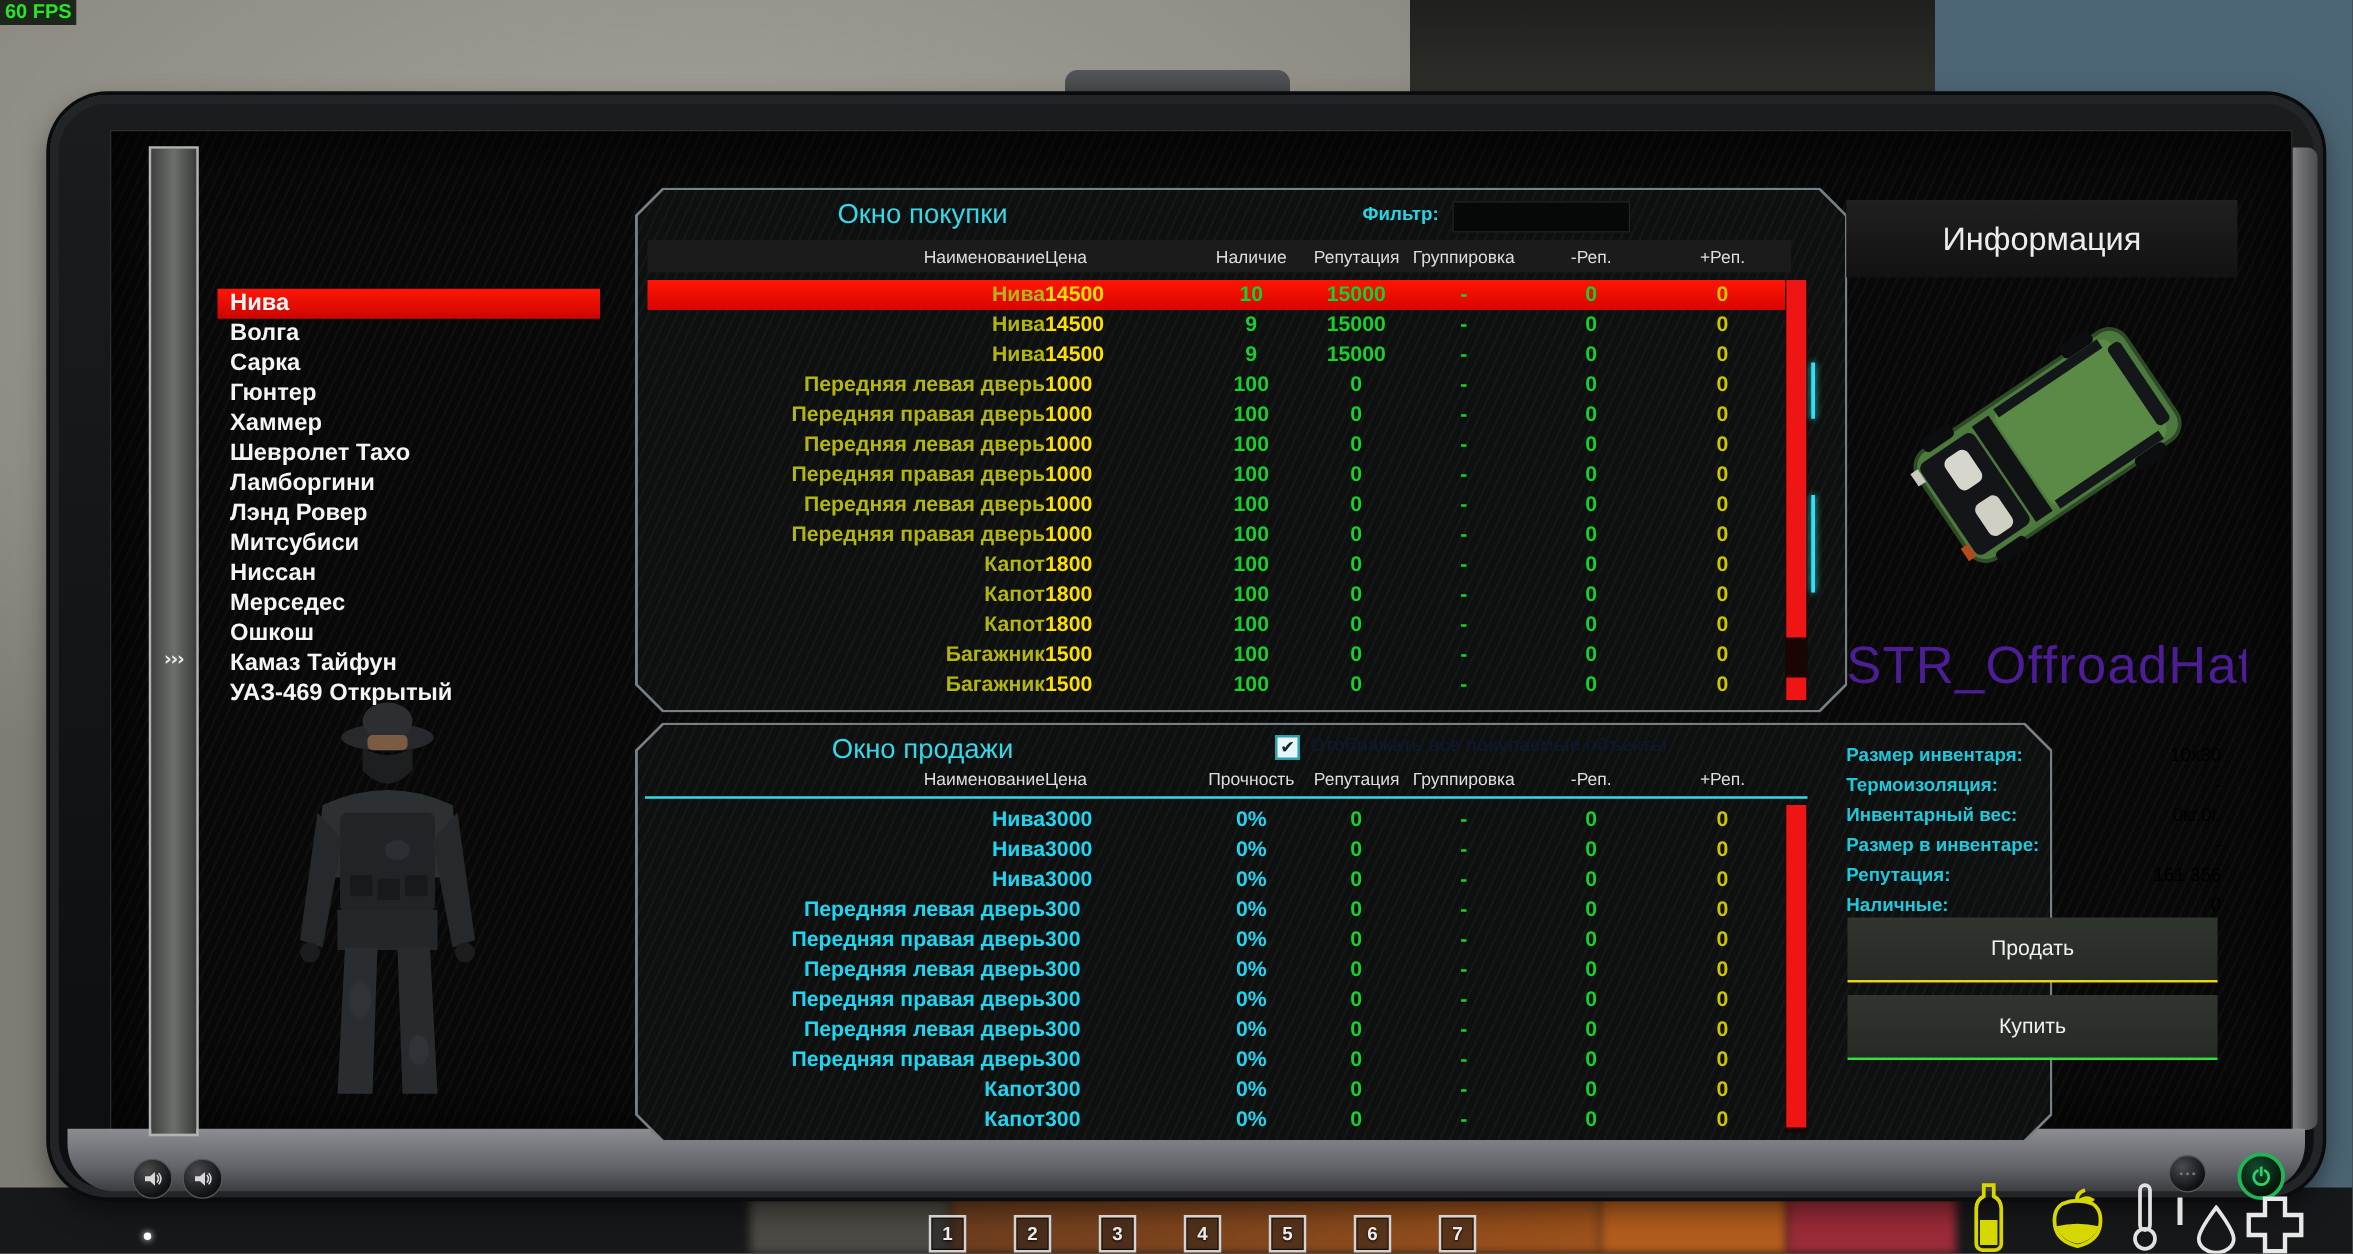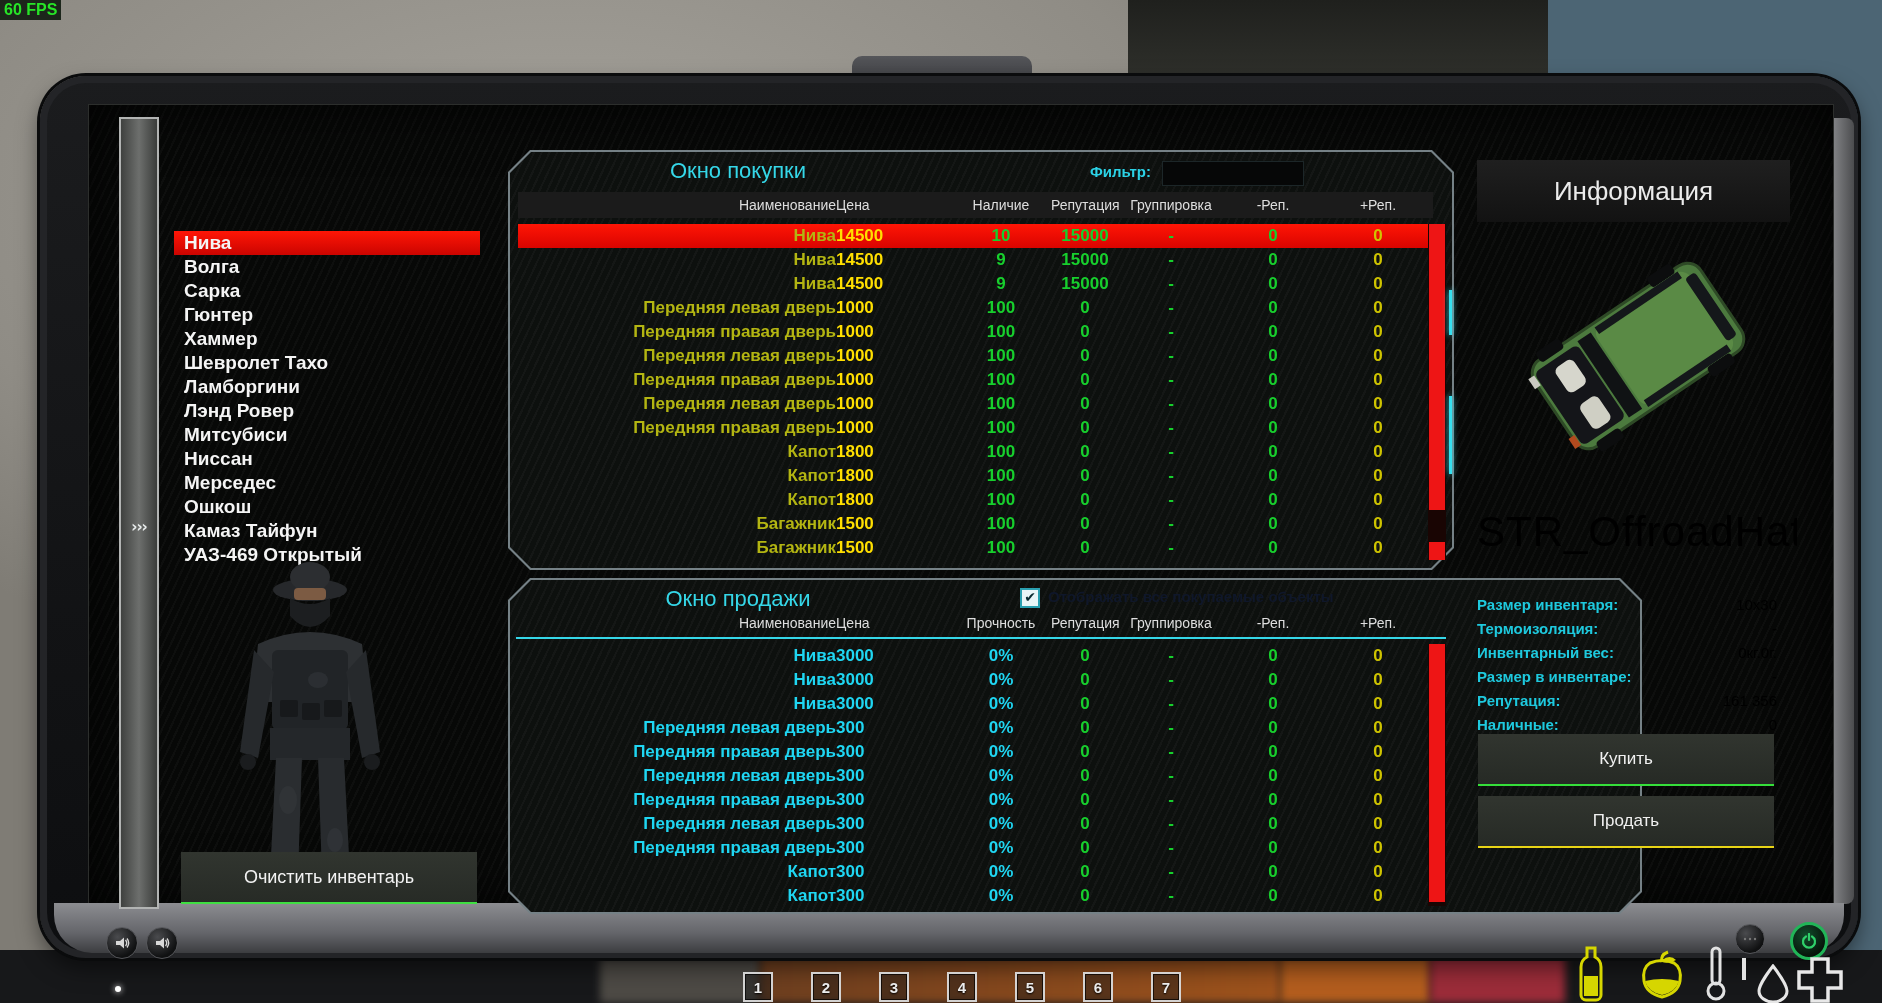--- a/index.html
+++ b/index.html
@@ -74,21 +74,21 @@
   .cyan-line{position:absolute;height:2px;background:#35d7e8;}
   .checkbox{position:absolute;left:512px;top:10px;width:16px;height:16px;background:#e9f5f7;
     border:2px solid #2a9fb0;color:#0a2a30;font-size:14px;line-height:15px;text-align:center;}
   .checkbox-label{position:absolute;left:540px;top:10px;color:#0f172a;font-size:15px;font-weight:700;}
   
   .info-header{position:absolute;left:1477px;top:160px;width:313px;height:62px;
     background:linear-gradient(180deg,#1f1f1f,#121212);display:flex;align-items:center;justify-content:center;
     color:#ececec;font-size:26px;}
   .car-box{position:absolute;left:1488px;top:238px;width:296px;height:234px;}
   .item-name{position:absolute;left:1477px;top:503px;width:320px;height:58px;overflow:hidden;
-    color:#000000;font-size:42px;line-height:58px;white-space:nowrap;letter-spacing:1px;}
+    color:#4c1d95;font-size:42px;line-height:58px;white-space:nowrap;letter-spacing:1px;}
   .stats{position:absolute;left:1477px;top:592px;width:300px;}
   .stat-row{height:24px;display:flex;justify-content:space-between;align-items:center;}
   .stat-lbl{color:#1ec9de;font-size:15px;font-weight:700;}
   .stat-val{color:#000000;font-size:15px;font-weight:400;}
   .actions{position:absolute;left:1478px;top:734px;width:296px;}
   .action-btn{height:50px;margin-bottom:10px;background:linear-gradient(180deg,#31352f,#262a25);
     border-bottom:2px solid #888;display:flex;align-items:center;justify-content:center;
     color:#f0f0f0;font-size:17px;}
   
   .fps{position:absolute;left:0;top:0;padding:1px 4px;background:rgba(8,20,8,.85);
@@ -160,25 +160,22 @@
       <circle cx="48" cy="212" r="8" fill="#1a1c1e"></circle>
       <circle cx="172" cy="212" r="8" fill="#1a1c1e"></circle>
       <rect x="70" y="178" width="80" height="32" fill="#24272a"></rect>
       <path d="M76,208 L70,325 L98,325 L102,208 Z" fill="#2a2d30"></path>
       <path d="M144,208 L150,325 L122,325 L118,208 Z" fill="#282b2e"></path>
       <ellipse cx="88" cy="250" rx="9" ry="14" fill="#35393d" opacity=".55"></ellipse>
       <ellipse cx="135" cy="290" rx="8" ry="12" fill="#35393d" opacity=".5"></ellipse>
       <ellipse cx="118" cy="130" rx="10" ry="8" fill="#383c40" opacity=".45"></ellipse>
     </svg>
   </div>
-  <div class="clear-btn">
-      <span>Очистить инвентарь</span>
-    </div>
-
-  <div class="panel" style="left:508px;top:150px;width:946px;height:420px;">
+
+  <div class="panel" style="left:508px;top:150px;width:946px;height:420px;padding-left:24px;">
     <div class="pframe"></div>
     <div class="pinner"></div>
     <div class="win-title"><span>Окно покупки</span></div>
     <div class="filter-label"><span>Фильтр:</span></div>
     <div class="filter-input"></div>
     <div class="thead-row" style="top:42px;" id="buy-head">
         <span class="c0">Наименование</span>
         <span class="c1">Цена</span>
         <span class="c2">Наличие</span>
         <span class="c3">Репутация</span>
@@ -489,25 +486,25 @@
       <div class="stat-row">
         <span class="stat-lbl">Репутация:</span>
         <span class="stat-val">161 356</span>
       </div>
       <div class="stat-row">
         <span class="stat-lbl">Наличные:</span>
         <span class="stat-val">0</span>
       </div>
     </div>
   <div class="actions" id="action-buttons">
+      <div class="action-btn" style="border-bottom-color: rgb(232, 212, 22);">
+        <span class="">Продать</span>
+      </div>
       <div class="action-btn" style="border-bottom-color: rgb(53, 223, 58);">
         <span class="">Купить</span>
-      </div>
-      <div class="action-btn" style="border-bottom-color: rgb(232, 212, 22);">
-        <span class="">Продать</span>
       </div>
     </div>
 
   <div class="fps"><span>60 FPS</span></div>
   <div id="hotbar">
       <div class="hotbar-slot" style="left: 743px;">1</div>
       <div class="hotbar-slot" style="left: 811px;">2</div>
       <div class="hotbar-slot" style="left: 879px;">3</div>
       <div class="hotbar-slot" style="left: 947px;">4</div>
       <div class="hotbar-slot" style="left: 1015px;">5</div>

